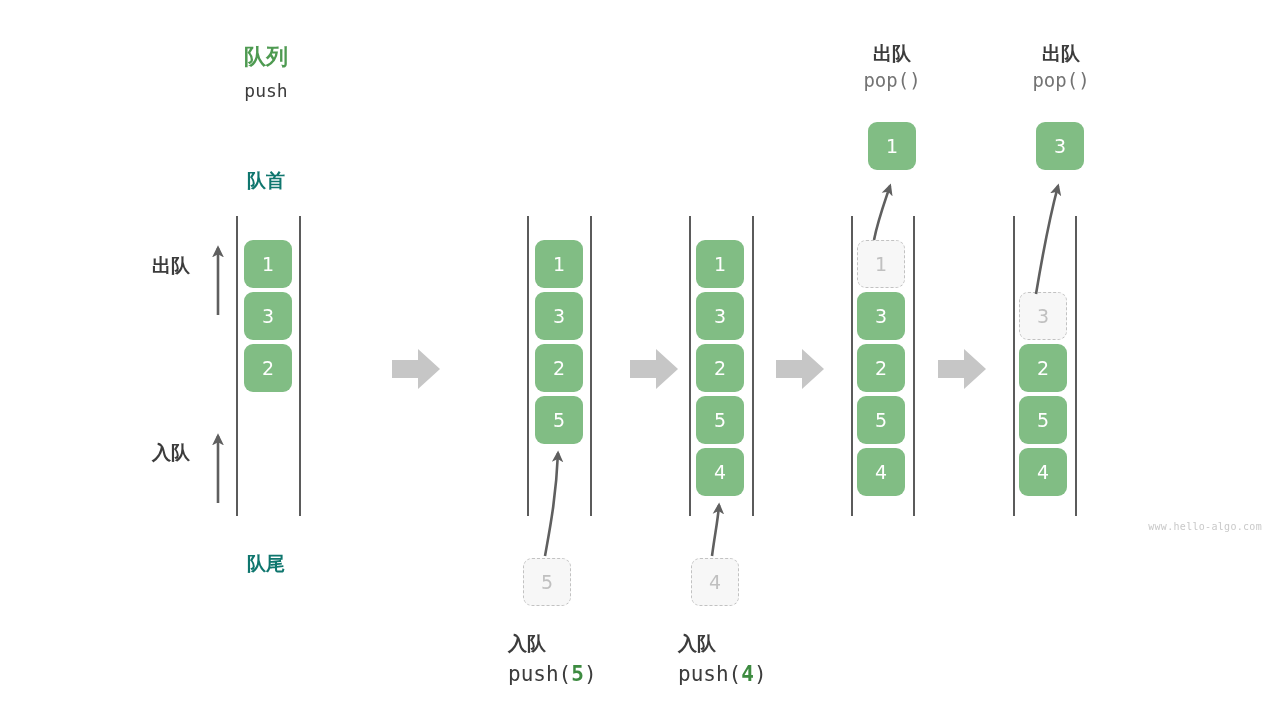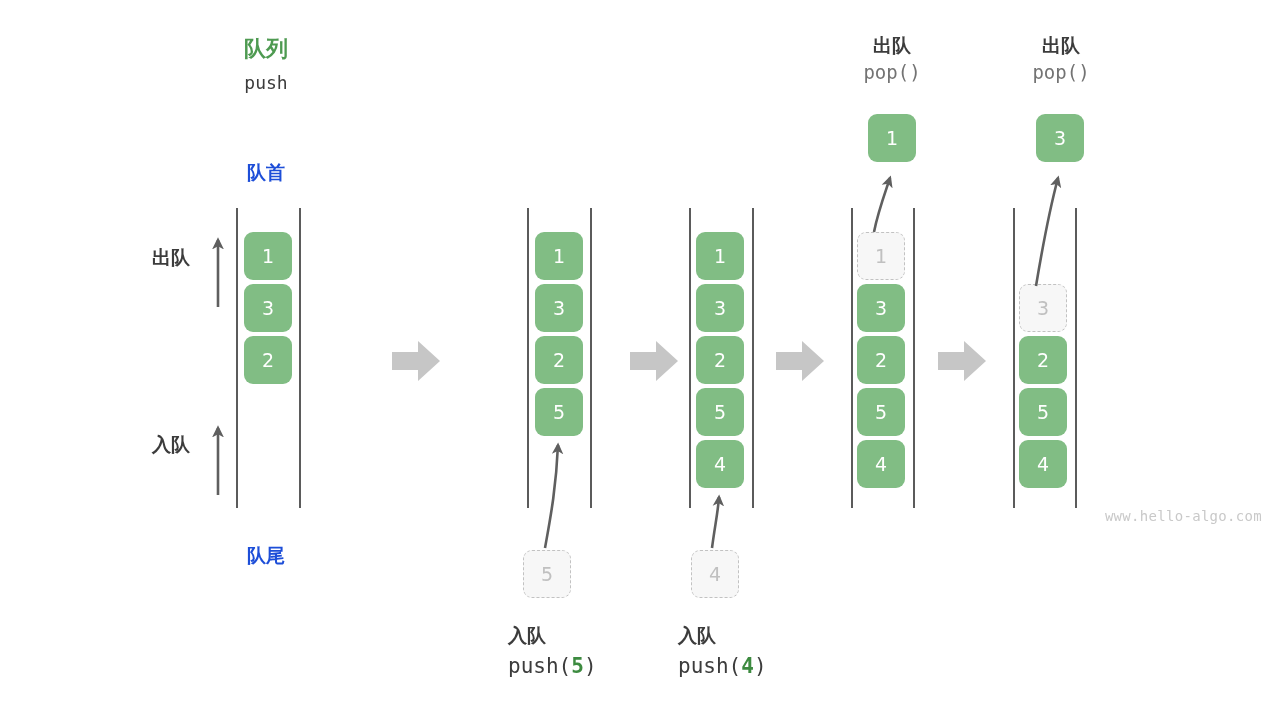--- a/index.html
+++ b/index.html
@@ -10,21 +10,21 @@
   body {
     width: 1280px;
     height: 720px;
     position: relative;
     overflow: hidden;
     font-family: "DejaVu Sans", "Liberation Sans", sans-serif;
     color: #3c3c3c;
   }
   .stage {
     position: absolute;
-    left: 0; top: 0;
+    left: 0; top: 8px;
     width: 1280px;
     height: 538px;
   }
 
   
   .abs { position: absolute; }
 
   
   .title-cn {
     font-size: 22px;
@@ -38,21 +38,21 @@
     font-size: 18px;
     color: #3c3c3c;
     text-align: center;
     white-space: nowrap;
   }
 
   
   .end-label {
     font-size: 19px;
     font-weight: bold;
-    color: #1d4ed8;
+    color: #0f766e;
     text-align: center;
     white-space: nowrap;
   }
 
   
   .side-label {
     font-size: 19px;
     font-weight: bold;
     color: #3c3c3c;
     text-align: right;
@@ -125,21 +125,21 @@
     line-height: 32px;
   }
   .push-caption .code .arg { color: #3d8b40; font-weight: bold; }
 
   
   .watermark {
     position: absolute;
     right: 18px;
     bottom: 14px;
     font-family: "DejaVu Sans Mono", "Liberation Mono", monospace;
-    font-size: 14px;
+    font-size: 10px;
     color: #c9c9c9;
     letter-spacing: 0.3px;
     white-space: nowrap;
   }
 
   svg.overlay {
     position: absolute;
     left: 0; top: 0;
     width: 1280px;
     height: 720px;

